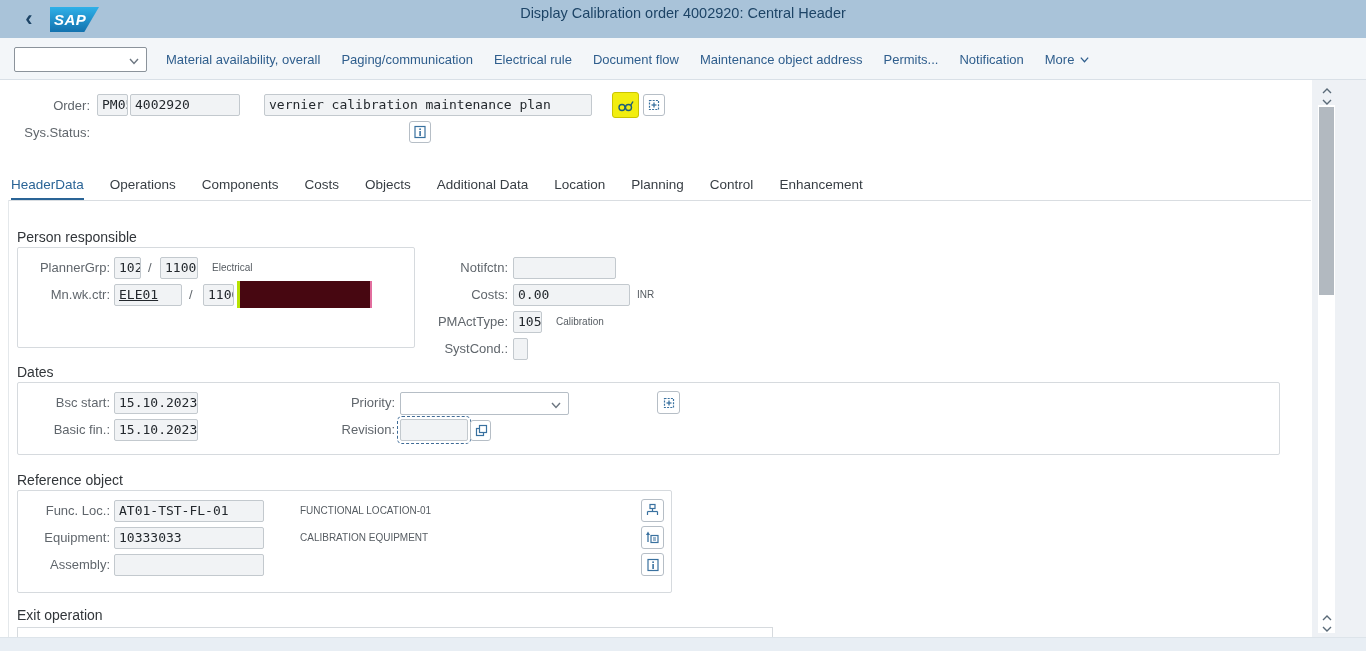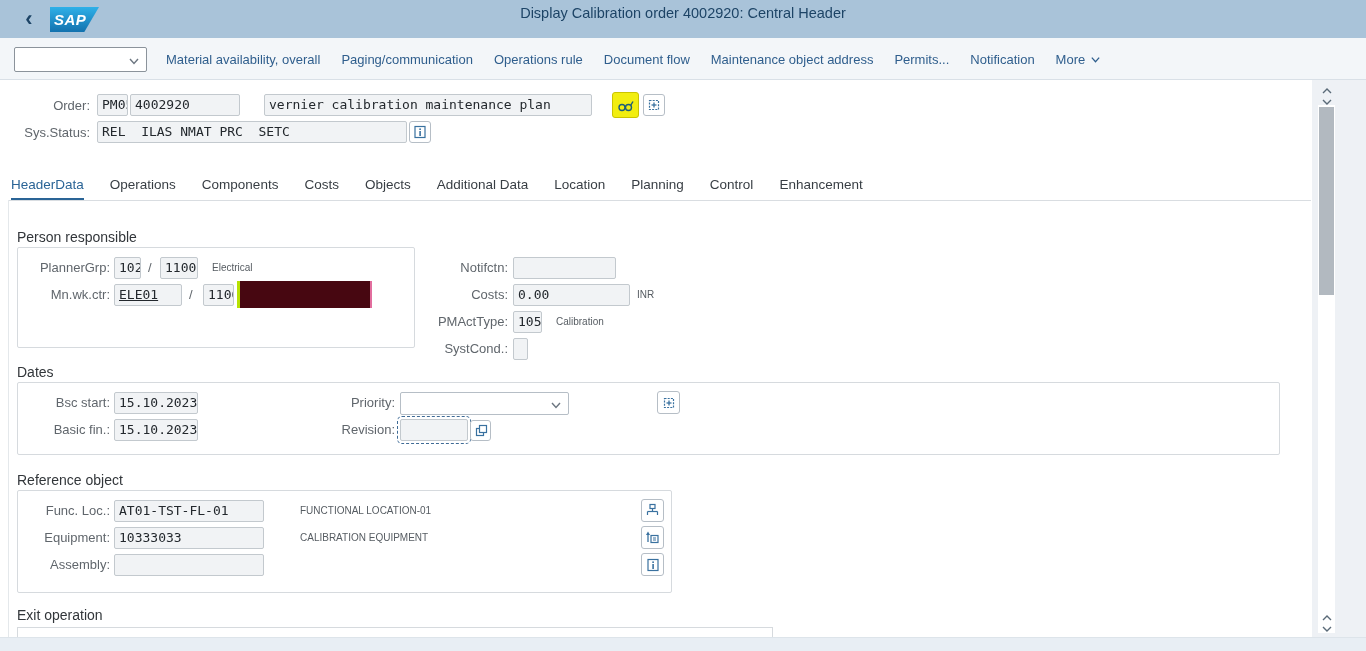--- a/index.html
+++ b/index.html
@@ -106,21 +106,21 @@
 
   <div class="menubar">
     <div class="combo">
       <svg width="12" height="12" viewBox="0 0 12 12">
           <polyline points="2,4 6,8.5 10,4" fill="none" stroke="#6c7680" stroke-width="1.4"></polyline>
         </svg>
     </div>
     <div class="navlinks">
       <span class="navlink">Material availability, overall</span>
       <span class="navlink">Paging/communication</span>
-      <span class="navlink">Operations rule</span>
+      <span class="navlink">Electrical rule</span>
       <span class="navlink">Document flow</span>
       <span class="navlink">Maintenance object address</span>
       <span class="navlink">Permits...</span>
       <span class="navlink">Notification</span>
       <span class="navlink morelink">
         <span>More</span>
         <svg width="11" height="11" viewBox="0 0 12 12">
             <polyline points="2,4 6,8.5 10,4" fill="none" stroke="#2f5e8d" stroke-width="1.4"></polyline>
           </svg>
       </span>
@@ -141,21 +141,20 @@
   </div>
   <div class="ibtn" style="left:643px;top:94px;width:22px;height:22px;">
     <svg width="14" height="14" viewBox="0 0 14 14">
         <rect x="2.5" y="2.5" width="9" height="9" fill="none" stroke="#39719f" stroke-width="1.2" stroke-dasharray="2 1.2"></rect>
         <line x1="7" y1="4.5" x2="7" y2="9.5" stroke="#39719f" stroke-width="1.3"></line>
         <line x1="4.5" y1="7" x2="9.5" y2="7" stroke="#39719f" stroke-width="1.3"></line>
       </svg>
   </div>
 
   <div class="lbl" style="left:0;top:122px;width:90px;">Sys.Status:</div>
-  <div class="fld" style="left:97px;top:121px;width:310px;">REL  ILAS NMAT PRC  SETC</div>
   <div class="ibtn" style="left:409px;top:121px;width:22px;height:22px;">
     <svg width="14" height="14" viewBox="0 0 14 14">
         <rect x="2" y="1.5" width="10" height="11" fill="none" stroke="#39719f" stroke-width="1.2"></rect>
         <rect x="6.3" y="3.4" width="1.6" height="1.6" fill="#39719f"></rect>
         <rect x="6.3" y="6" width="1.6" height="5" fill="#39719f"></rect>
       </svg>
   </div>
 
   <div class="tabs">
     <div class="tab active">HeaderData</div>

